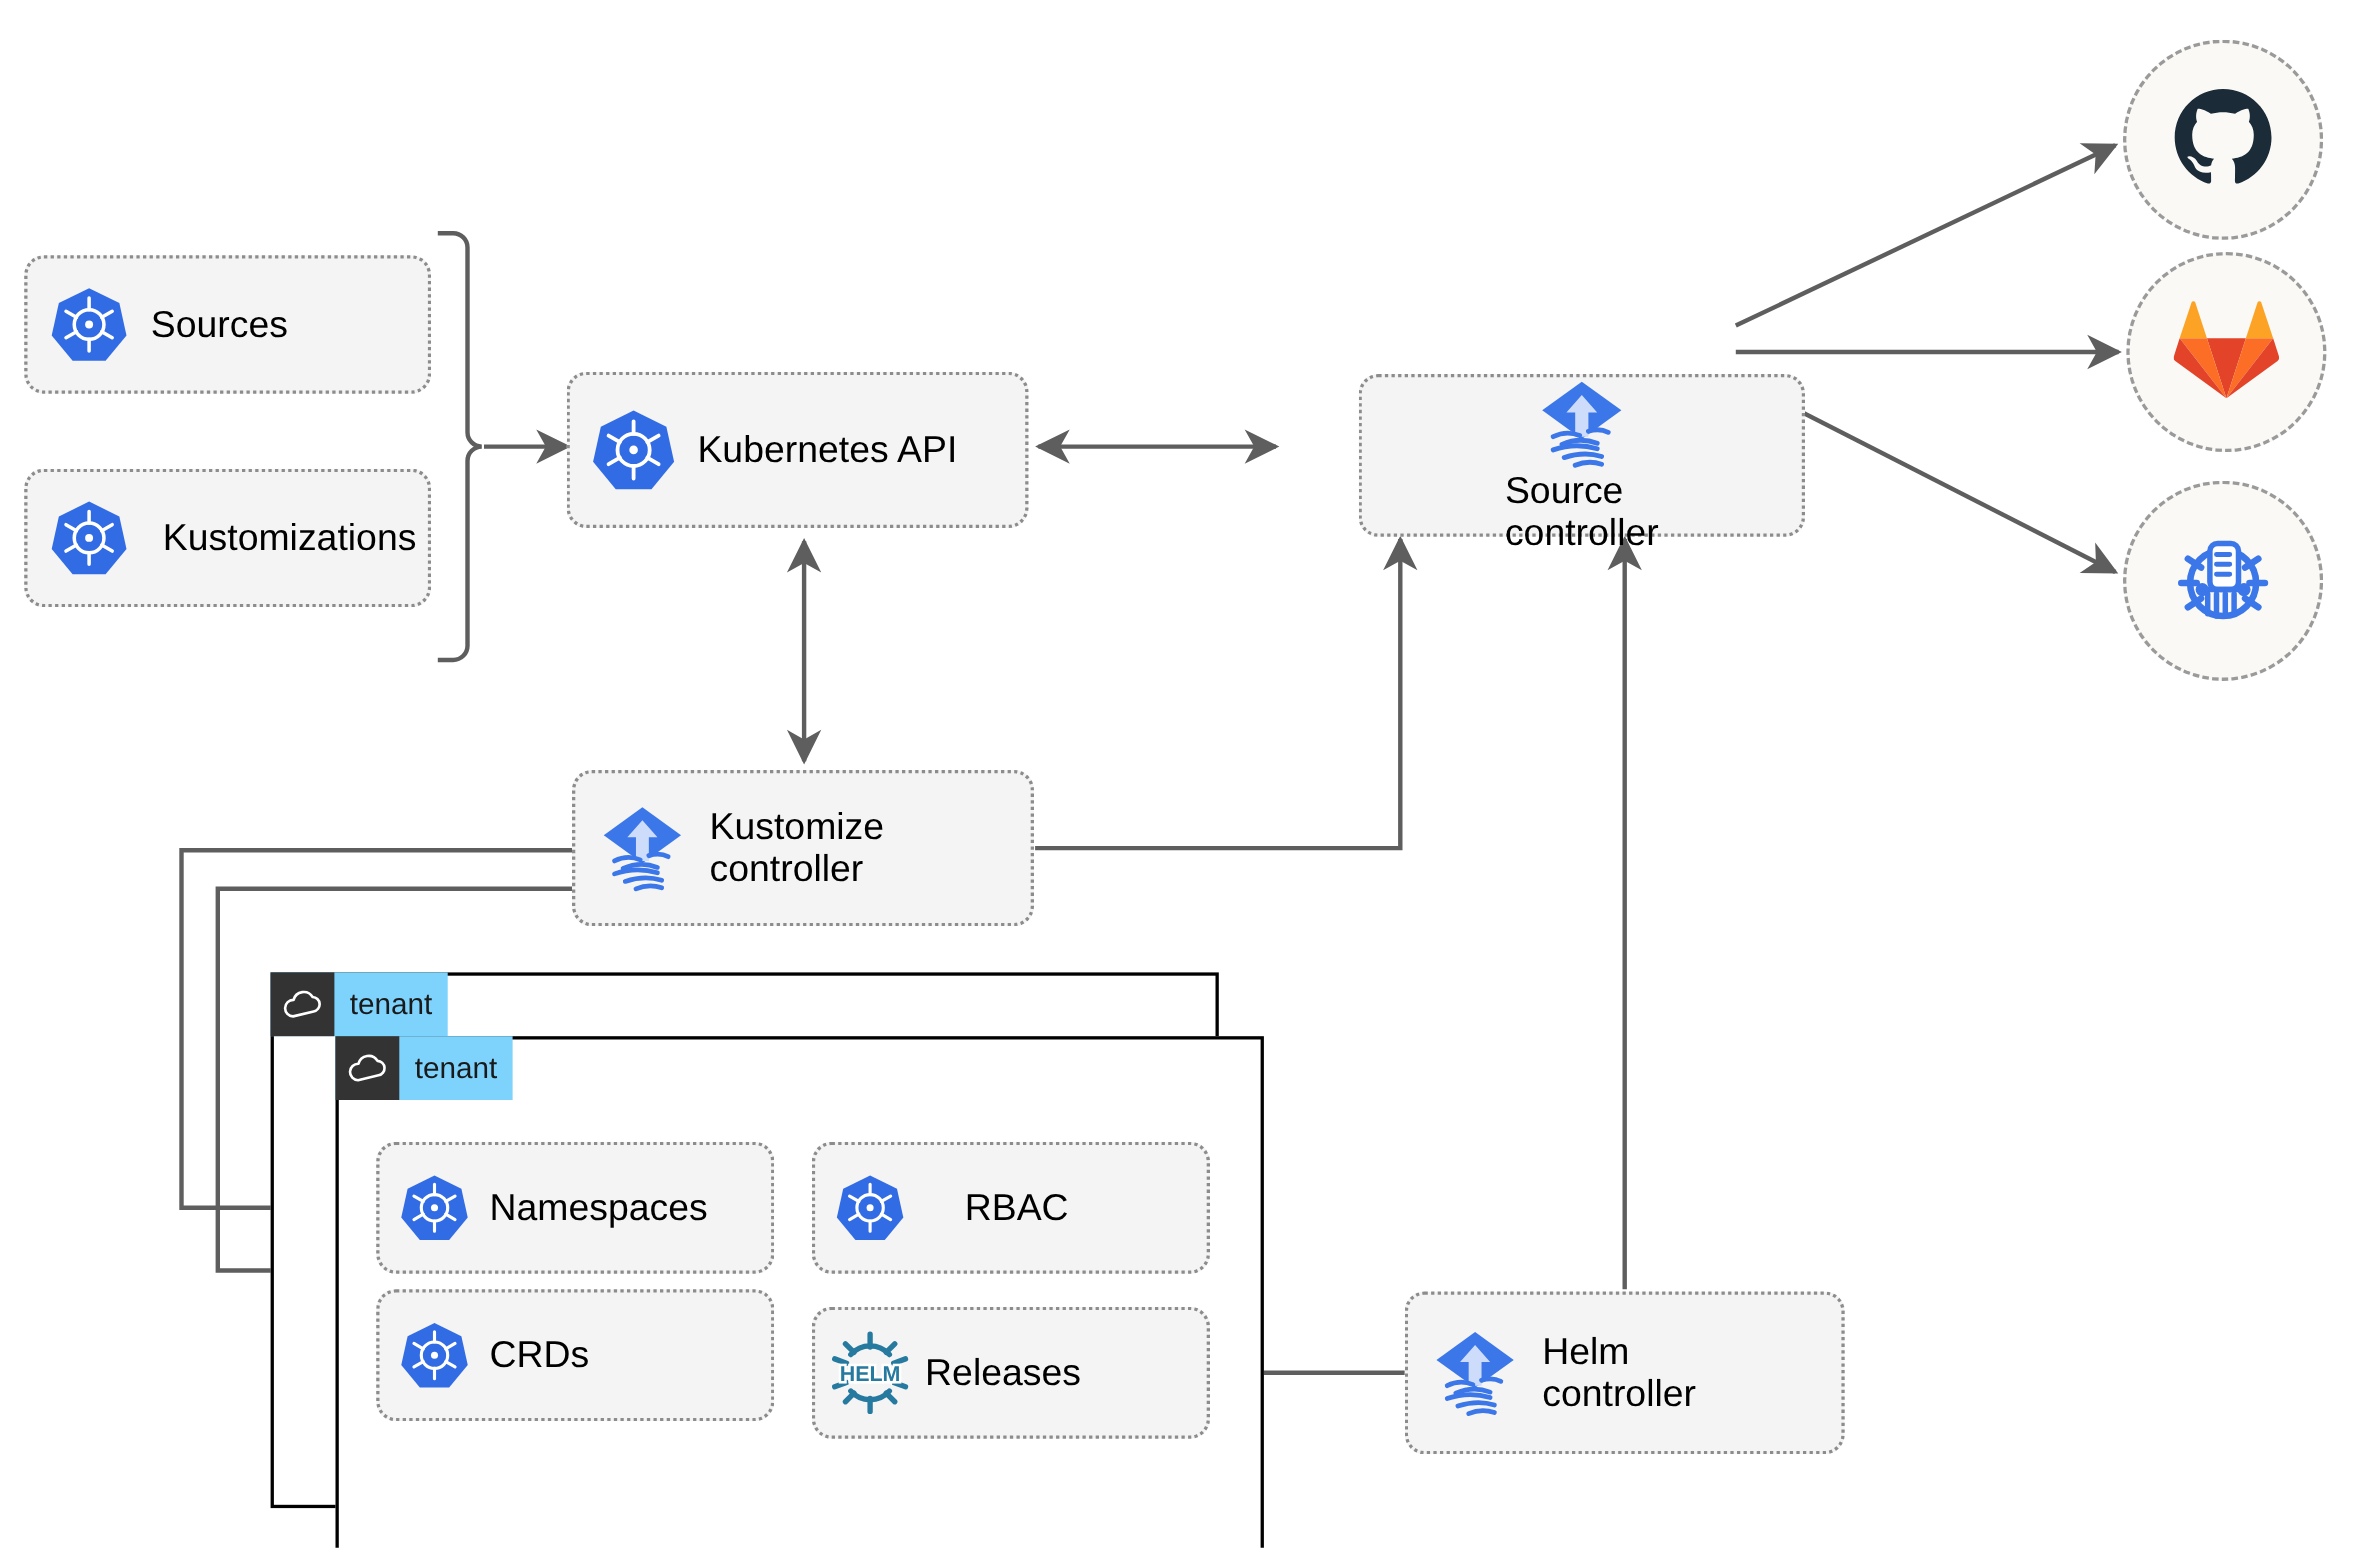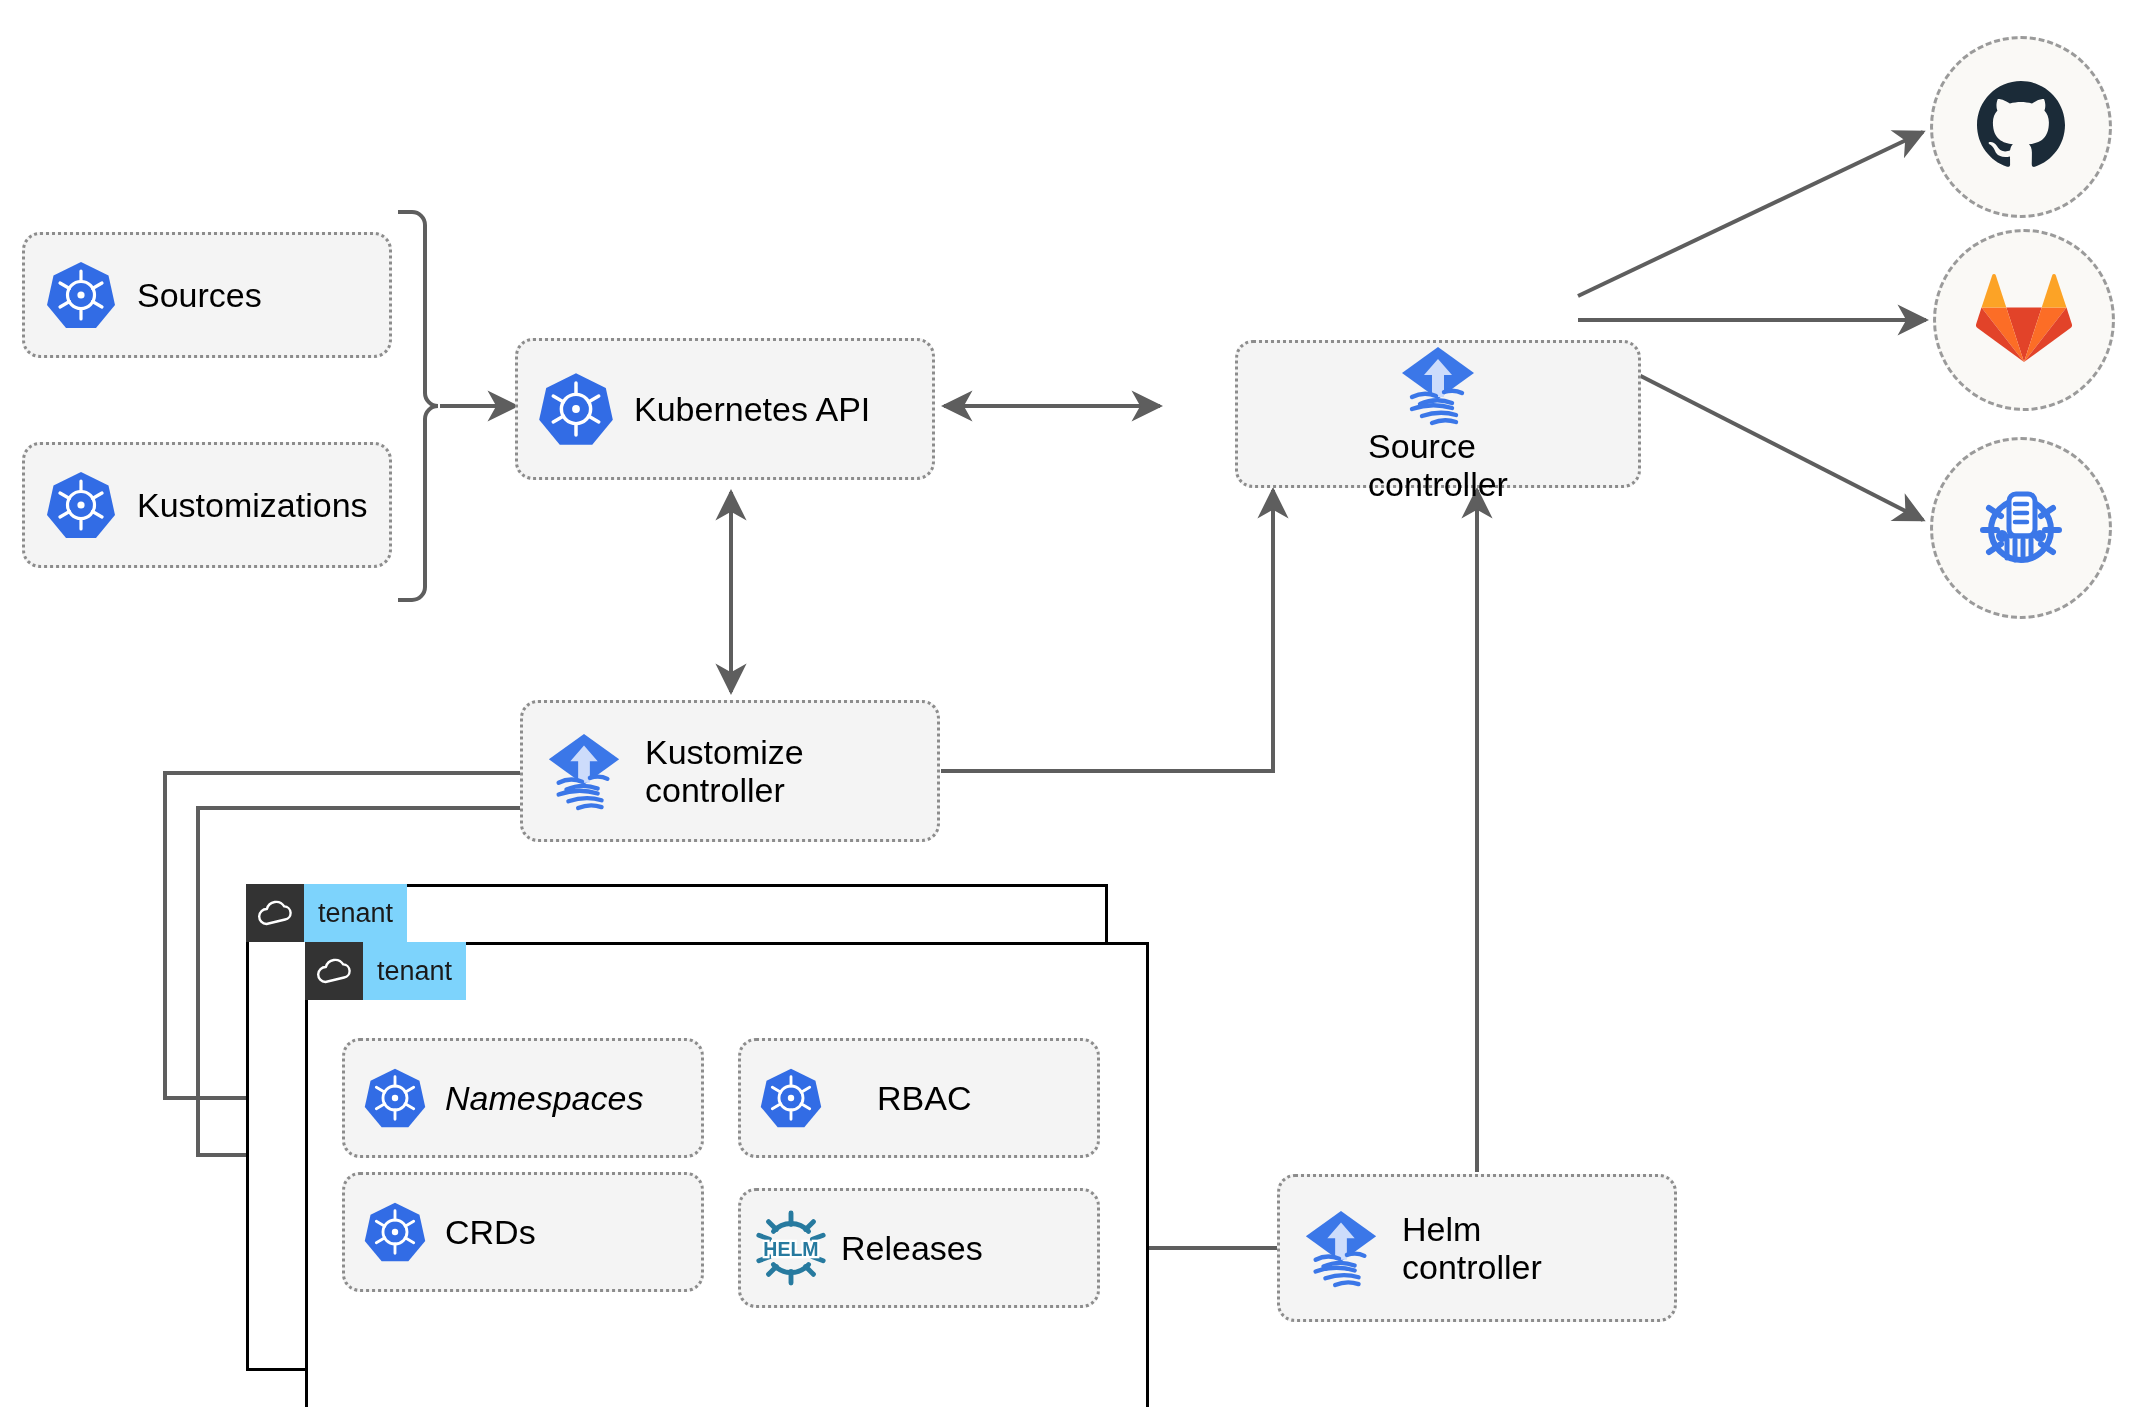--- a/index.html
+++ b/index.html
@@ -103,21 +103,21 @@
           <circle cx="36" cy="36" r="13.5"></circle>
           <path d="M36,12 V22.5 M36,49.5 V60 M15,24 L24.5,29.5 M47.5,42.5 L57,48
                    M15,48 L24.5,42.5 M47.5,29.5 L57,24"></path>
         </g>
         <circle cx="36" cy="36" r="3.6" fill="#ffffff"></circle>
       </svg>
     </div>
     <div class="lbl">Sources</div>
   </div>
 
-  <div class="node" style="left:22px;top:442px;width:370px;height:126px;">
+  <div class="node" style="left:22px;top:426px;width:370px;height:126px;gap:11px;">
     <div class="ico" style="width:112px;">
       <svg width="72" height="72" viewBox="0 0 72 72" aria-hidden="true">
         <path d="M36,3 L63.5,16.5 L70,46 L51,69 L21,69 L2,46 L8.5,16.5 Z" fill="#326ce5"></path>
         <g fill="none" stroke="#ffffff" stroke-width="3.2" stroke-linecap="round">
           <circle cx="36" cy="36" r="13.5"></circle>
           <path d="M36,12 V22.5 M36,49.5 V60 M15,24 L24.5,29.5 M47.5,42.5 L57,48
                    M15,48 L24.5,42.5 M47.5,29.5 L57,24"></path>
         </g>
         <circle cx="36" cy="36" r="3.6" fill="#ffffff"></circle>
       </svg>
@@ -190,21 +190,21 @@
           <path d="M26,73 q18,-6 34,-1"></path>
           <path d="M36,80 q12,-5 24,-1"></path>
           <path d="M48,49 q10,-3 18,1"></path>
         </g>
       </svg>
     </div>
     <div class="lbl">Helm
 controller</div>
   </div>
 
-  <div class="node" style="left:342px;top:1038px;width:362px;height:120px;font-style:italic;">
+  <div class="node" style="left:342px;top:1038px;width:362px;height:120px;">
     <div class="ico" style="width:100px;">
       <svg width="64" height="64" viewBox="0 0 72 72" aria-hidden="true">
         <path d="M36,3 L63.5,16.5 L70,46 L51,69 L21,69 L2,46 L8.5,16.5 Z" fill="#326ce5"></path>
         <g fill="none" stroke="#ffffff" stroke-width="3.2" stroke-linecap="round">
           <circle cx="36" cy="36" r="13.5"></circle>
           <path d="M36,12 V22.5 M36,49.5 V60 M15,24 L24.5,29.5 M47.5,42.5 L57,48
                    M15,48 L24.5,42.5 M47.5,29.5 L57,24"></path>
         </g>
         <circle cx="36" cy="36" r="3.6" fill="#ffffff"></circle>
       </svg>

